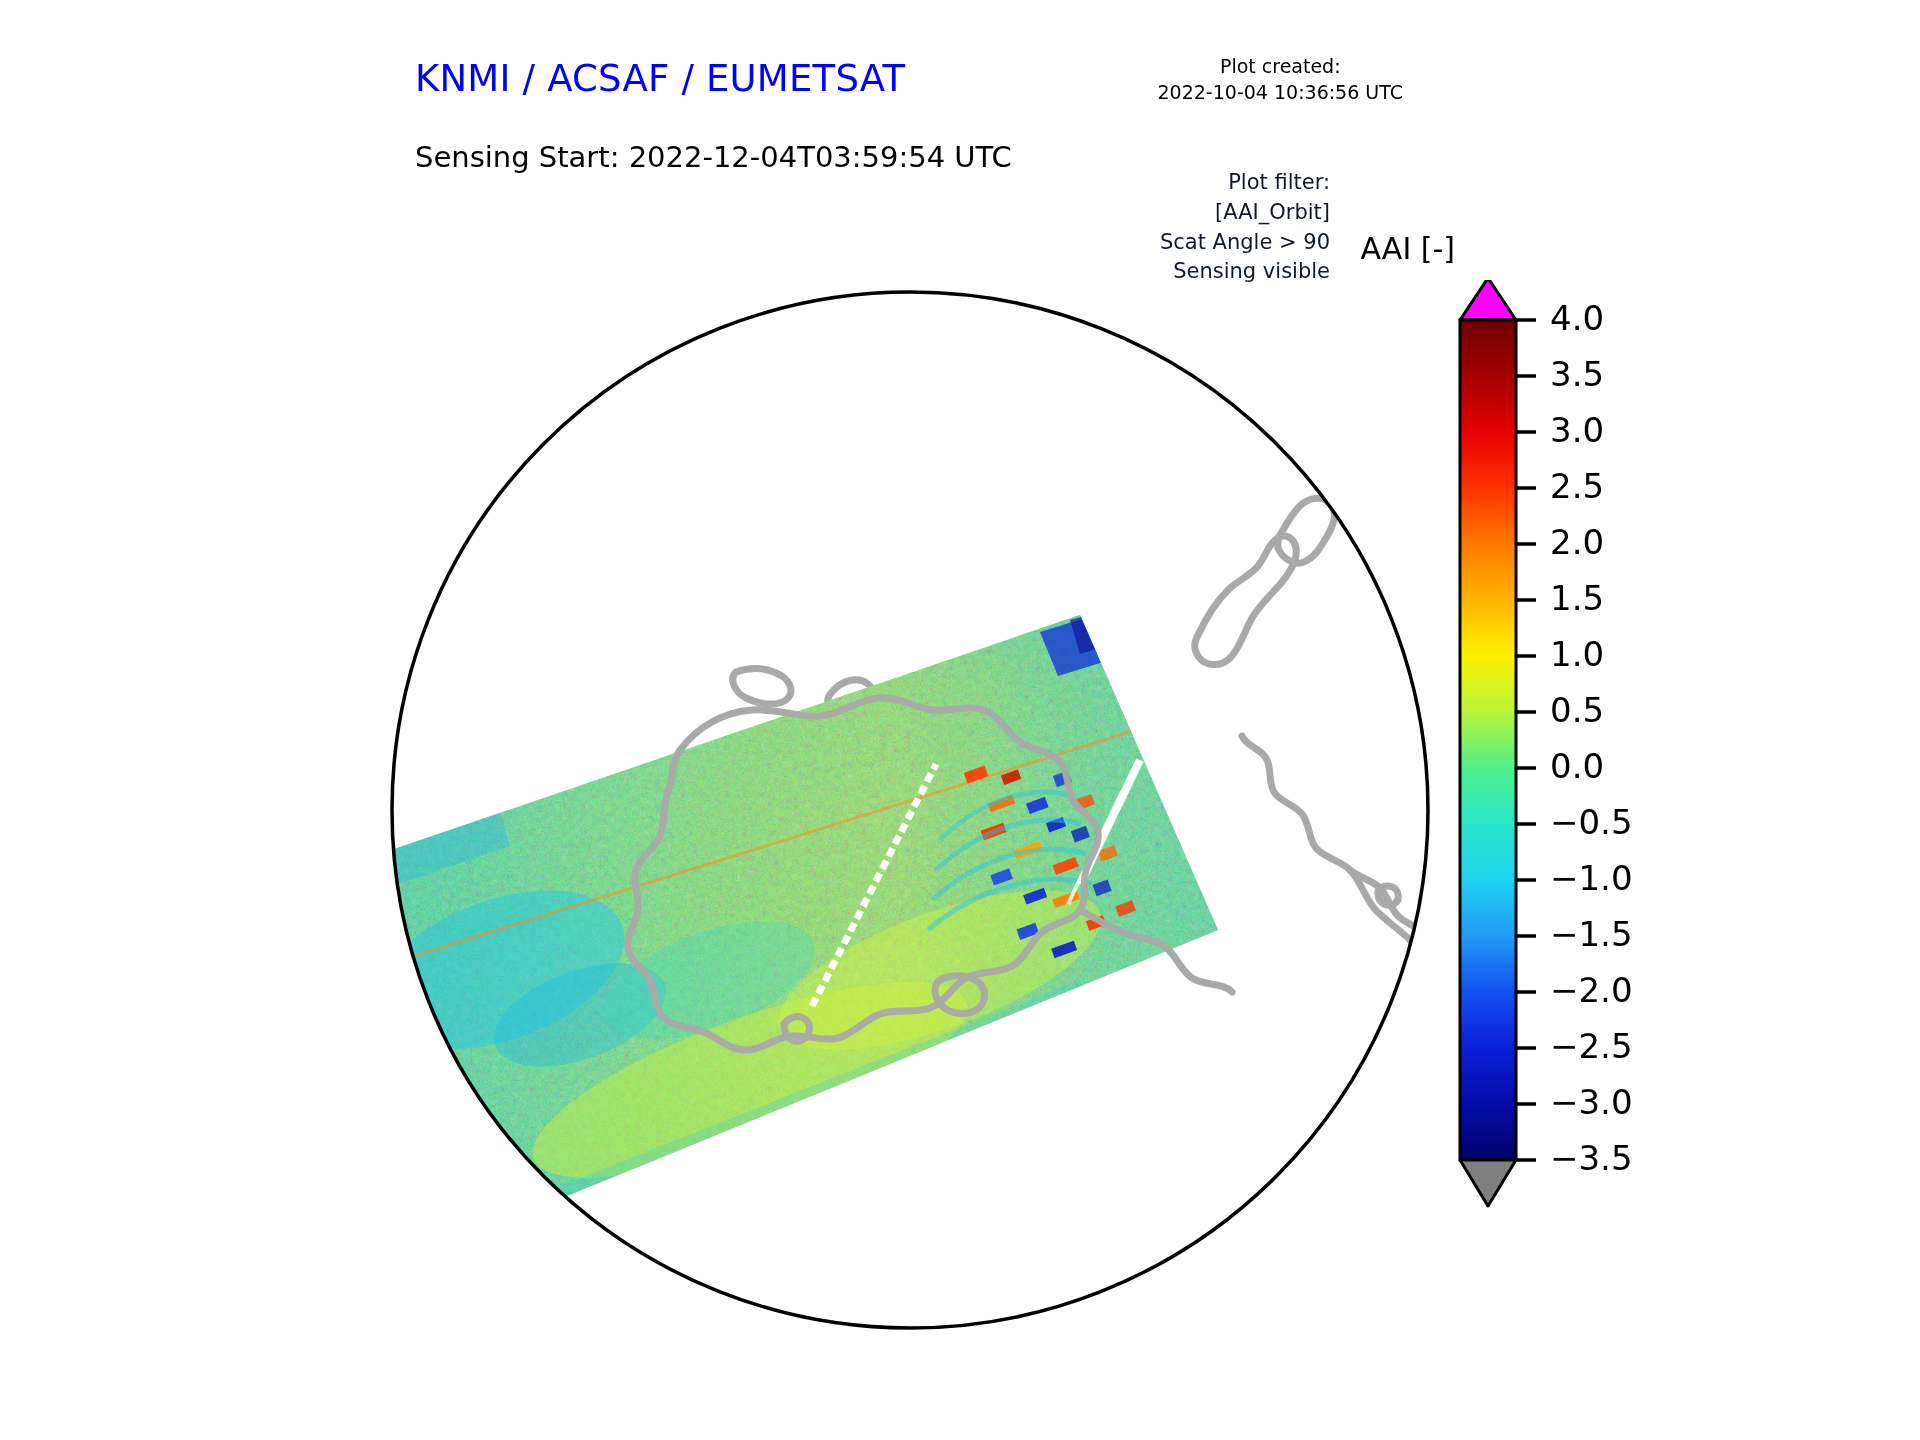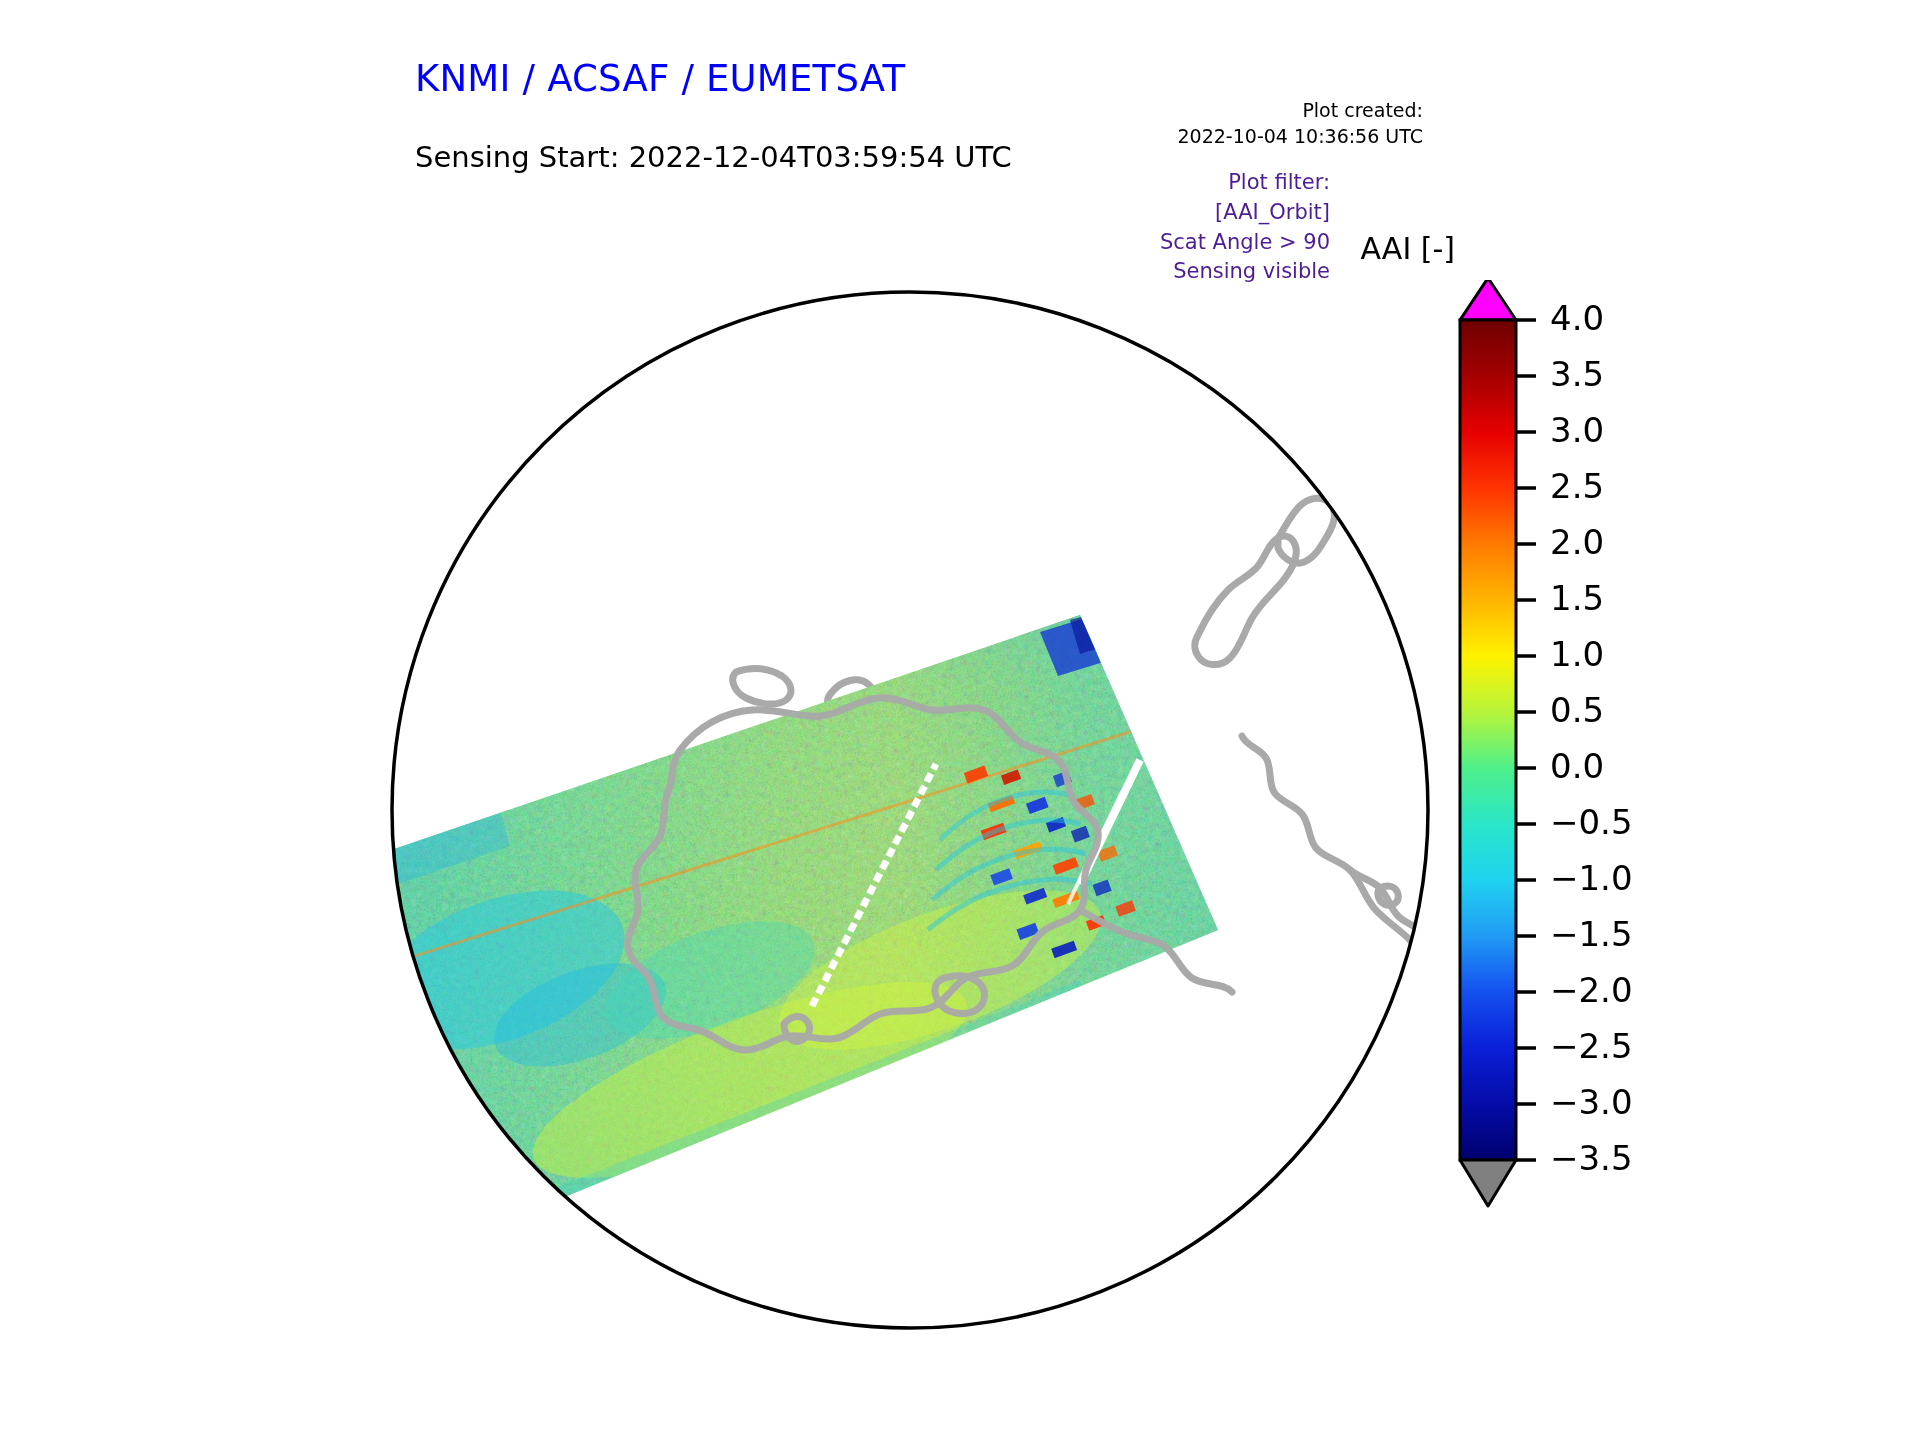--- a/index.html
+++ b/index.html
@@ -30,28 +30,27 @@
     top: 57px;
     font-size: 37px;
     color: #0000ff;
     letter-spacing: 0.2px;
     white-space: nowrap;
     text-align: center;
   }
 
   .plot-created-block {
     position: absolute;
-    right: 497px;
+    right: 517px;
     top: 54px;
-    text-align: right;
+    text-align: center;
     font-size: 19px;
     color: #000000;
     line-height: 1.35;
     white-space: nowrap;
-    margin-top: 44px;
   }
 
   .product-block {
     position: absolute;
     left: 415px;
     top: 137px;
     font-size: 29px;
     color: #000000;
     line-height: 1.38;
     white-space: nowrap;
@@ -66,21 +65,21 @@
     font-size: 30px;
     color: #000000;
   }
 
   .filter-block {
     position: absolute;
     right: 590px;
     top: 168px;
     text-align: right;
     font-size: 21px;
-    color: #4c1d95;
+    color: #0f172a;
     line-height: 1.42;
     white-space: nowrap;
     margin-left: 32px;
   }
 
   
   #map-area {
     position: absolute;
     left: 380px;
     top: 280px;

